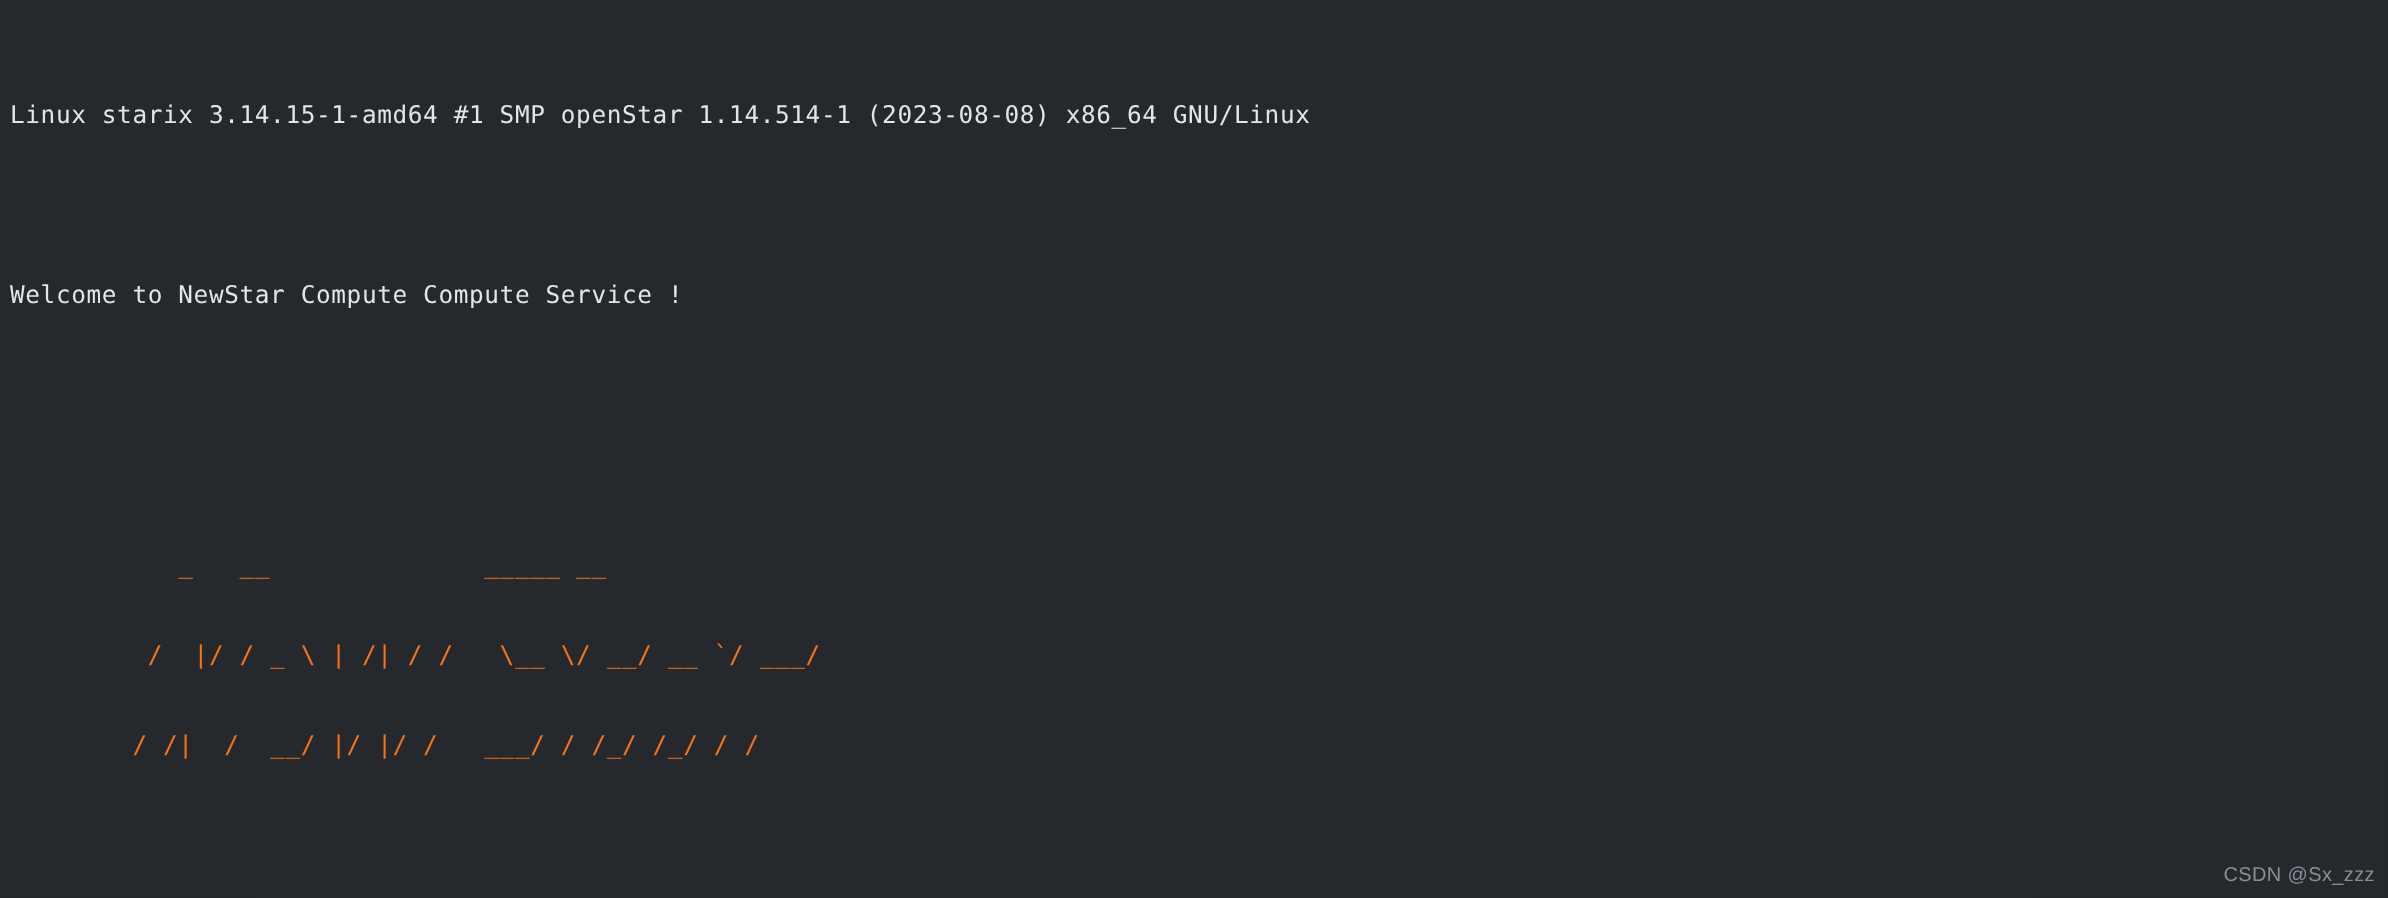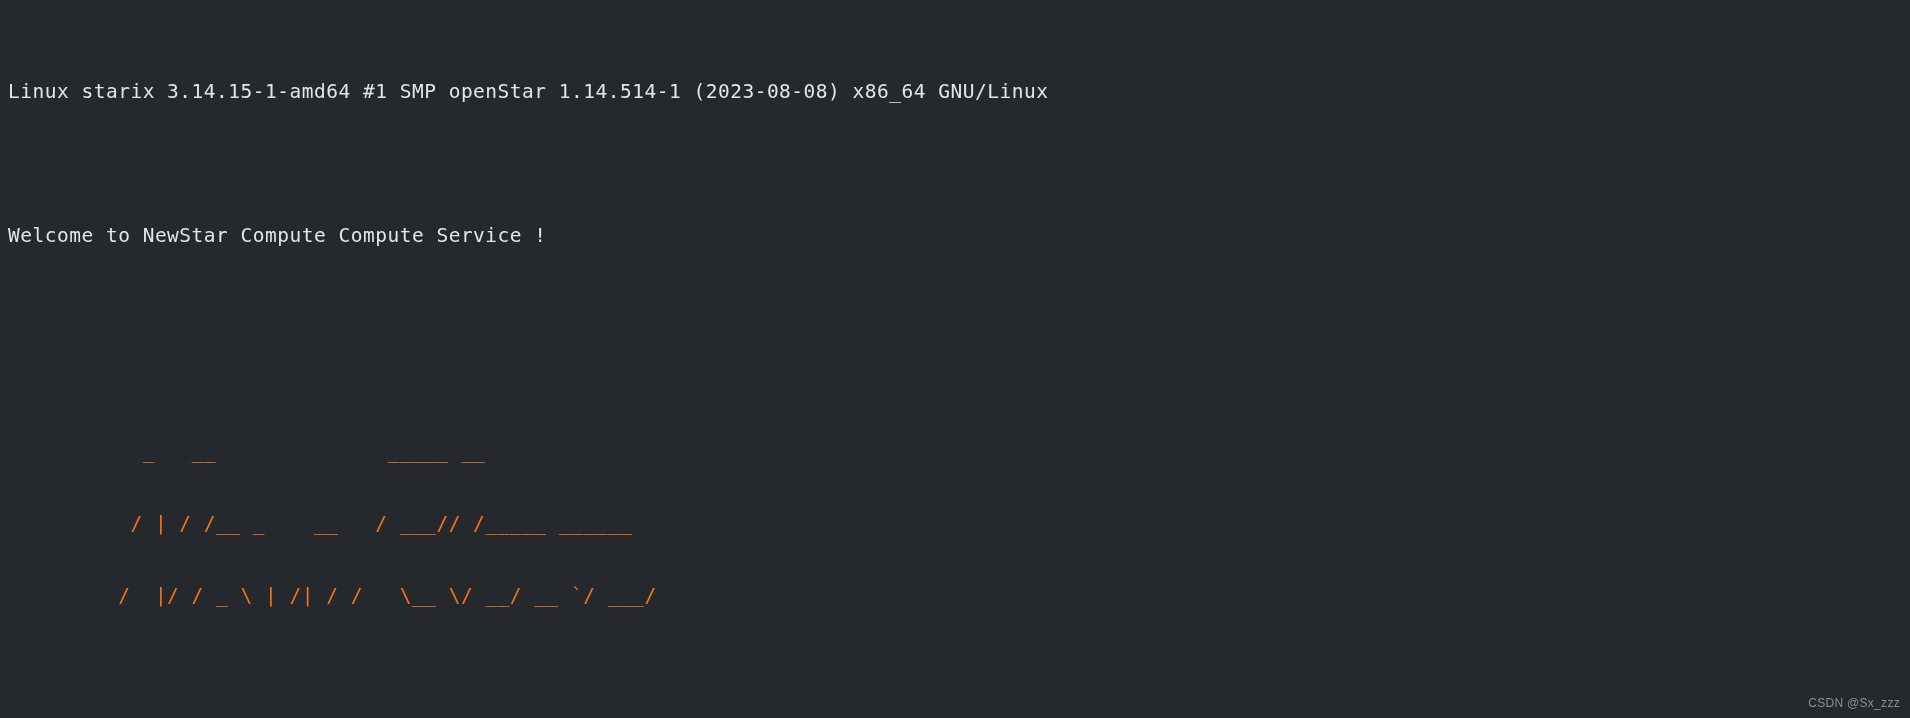--- a/index.html
+++ b/index.html
@@ -40,40 +40,40 @@
     font-size: 19.5px;
     line-height: 24px;
     letter-spacing: 0.5px;
     color: #d6d9e0;
   }
   .watermark {
     position: absolute;
     right: 10px;
     bottom: 8px;
     font-family: "Liberation Sans", sans-serif;
-    font-size: 12px;
+    font-size: 16px;
     color: #8a8f96;
     letter-spacing: 0.3px;
   }
 </style>
 </head>
 <body>
 
 <div id="terminal">
   <div class="term-body">
 
     <div class="line c-white">Linux starix 3.14.15-1-amd64 #1 SMP openStar 1.14.514-1 (2023-08-08) x86_64 GNU/Linux</div>
     <div class="blank"></div>
     <div class="line c-white">Welcome to NewStar Compute Compute Service !</div>
     <div class="blank"></div>
 
     <div class="ascii-art">
       <div class="line c-art-w">           _   __              _____ __</div>
-      <div class="line c-art-w">          / | / /__ _    __   / ___// /_____ ______</div>
       <div class="line c-art-w">         /  |/ / _ \ | /| / /   \__ \/ __/ __ `/ ___/</div>
+      <div class="line c-art-w">        / /|  /  __/ |/ |/ /   ___/ / /_/ /_/ / /</div>
       
     </div>
 
     
 
     
 
     
 
     

